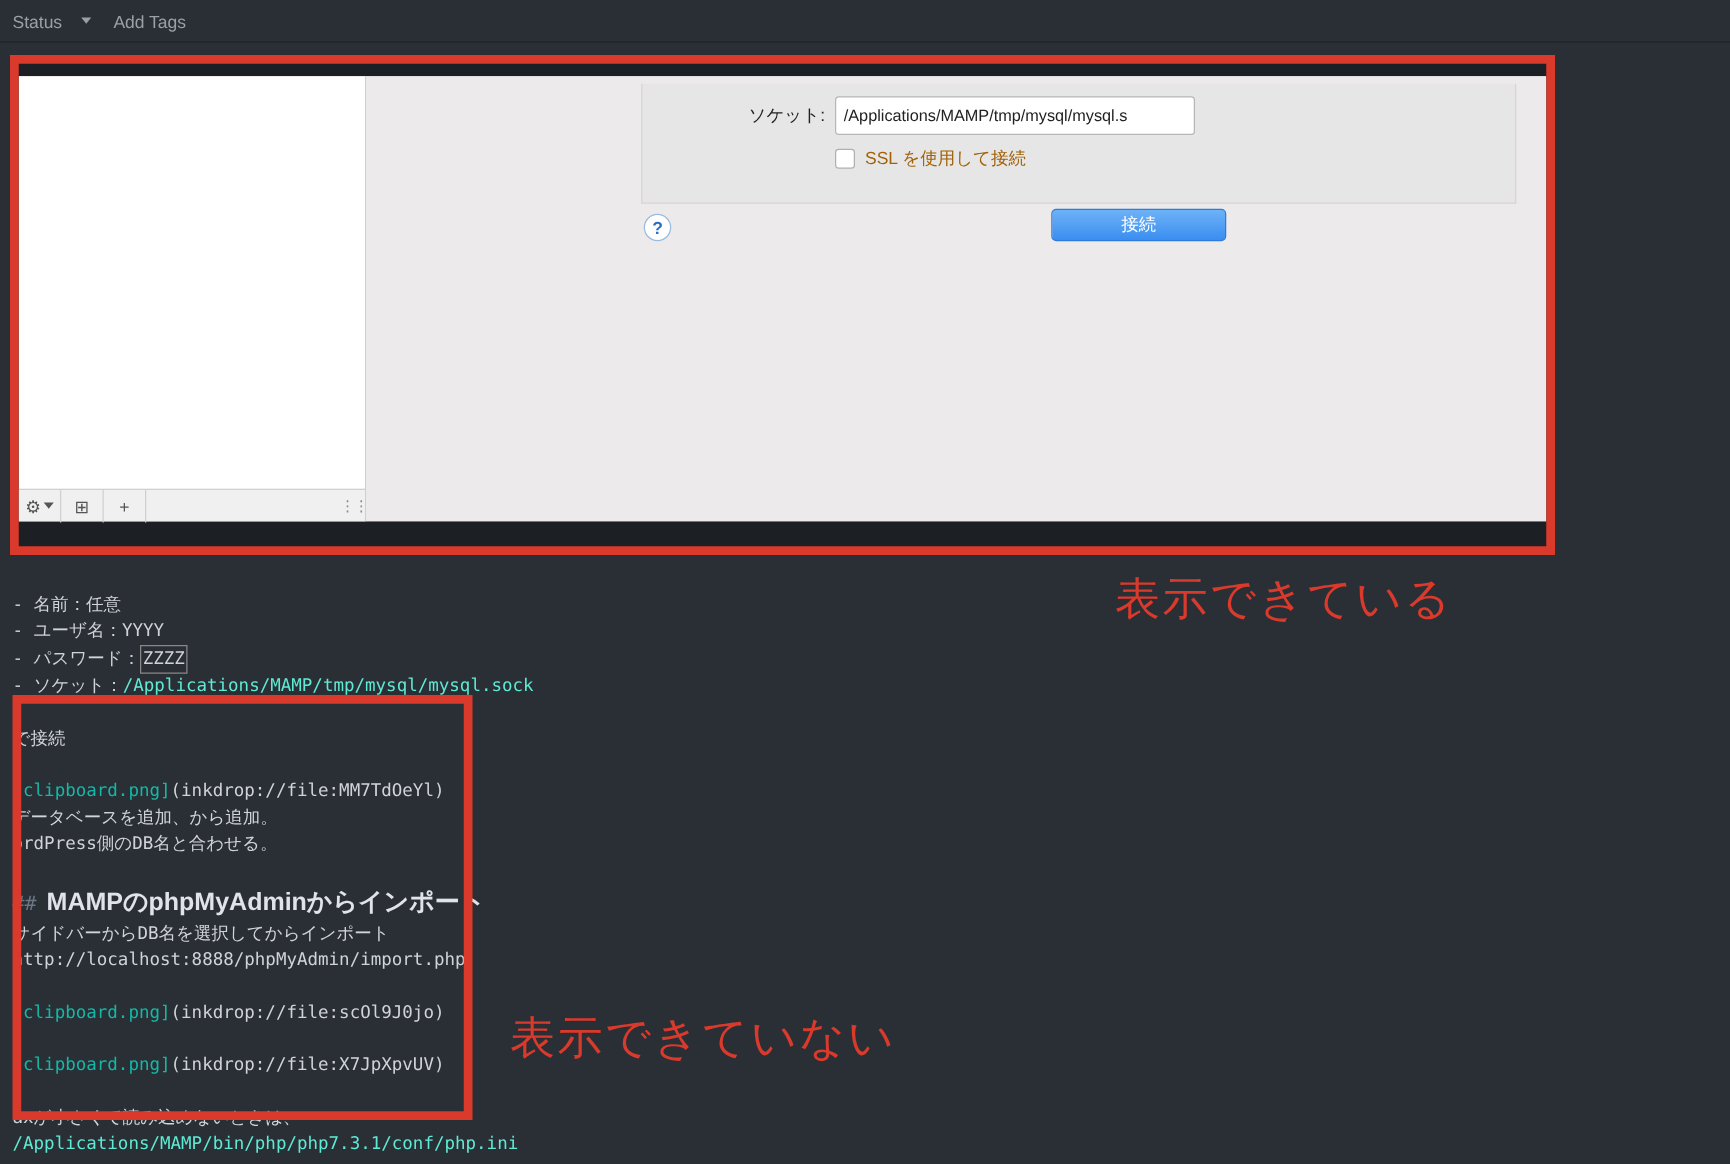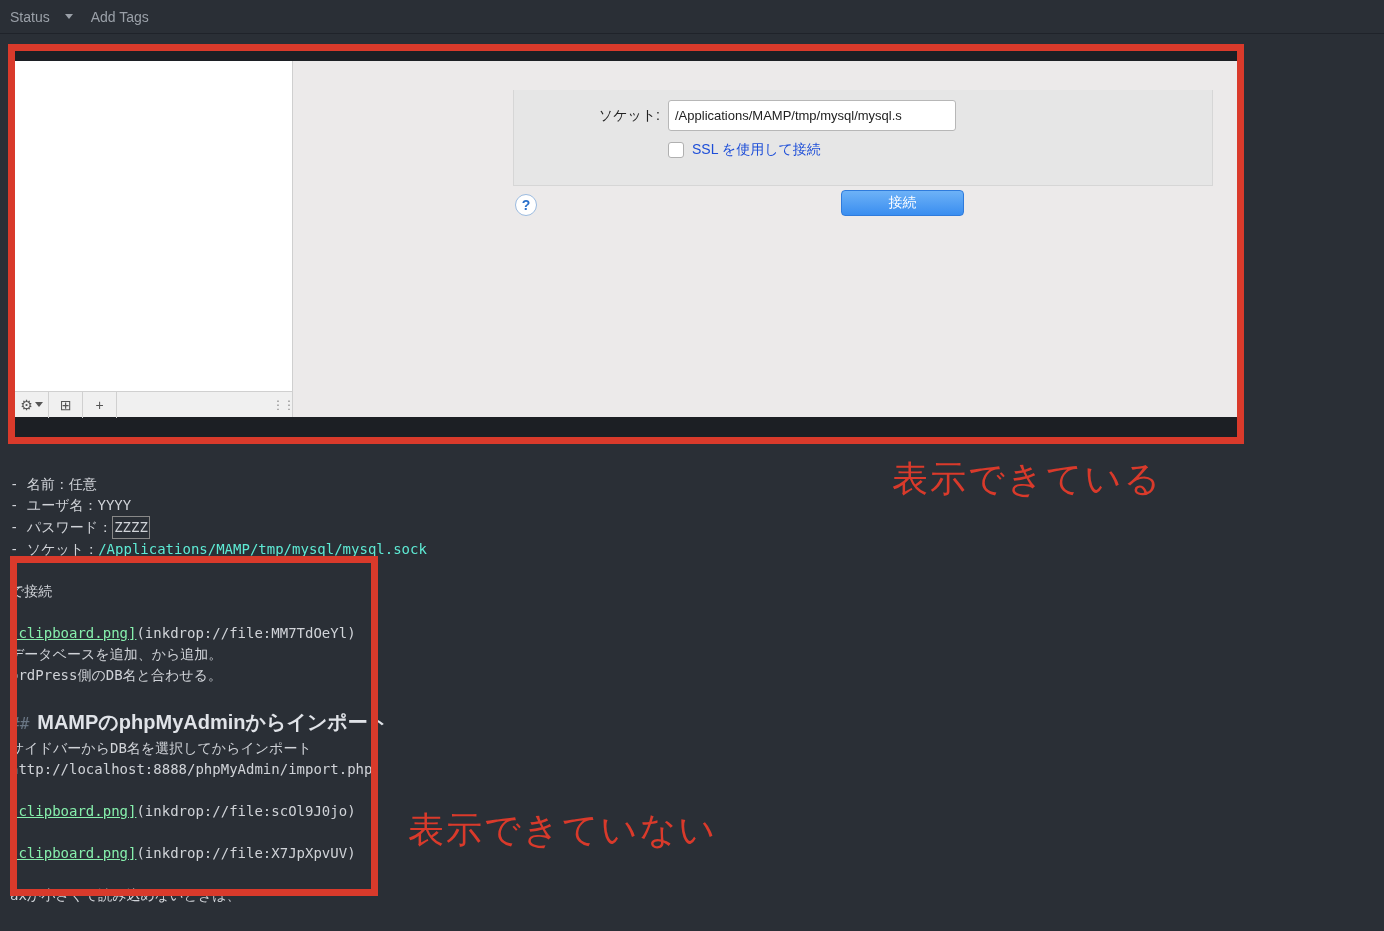--- a/index.html
+++ b/index.html
@@ -82,21 +82,20 @@
     color: #888;
     font-size: 12px;
     letter-spacing: -1px;
   }
 
   .shot-main {
     flex: 1;
     position: relative;
     background: #eceaea;
     color: #222;
-    margin-top: 23px;
   }
   .form-block {
     position: absolute;
     left: 220px; top: 6px;
     width: 700px;
     background: #e6e6e6;
     border: 1px solid #d6d6d6;
     border-top: none;
     padding: 10px 16px 16px 16px;
   }
@@ -139,21 +138,21 @@
     background: #fff;
     display: flex;
     align-items: center;
     justify-content: center;
     font-size: 14px;
     font-weight: bold;
   }
   .connect-btn {
     position: absolute;
     left: 548px; top: 106px;
-    width: 123px; height: 26px;
+    width: 140px; height: 26px;
     background: linear-gradient(#6db2f7, #3a8ef0);
     border: 1px solid #2f7bdc;
     border-radius: 4px;
     color: #fff;
     font-size: 14px;
     display: flex;
     align-items: center;
     justify-content: center;
   }
 
@@ -177,21 +176,21 @@
     line-height: 21px;
     color: #d0d3d8;
     margin-top: 28px;
   }
   .editor .li { white-space: pre; }
   .mono { font-family: "Menlo","Consolas",monospace; }
   .path { color: #5eead4; }
   .h2line { display: flex; align-items: baseline; gap: 8px; }
   .h2hash { color: #6a7684; font-family: monospace; font-size: 16px; }
   .h2text { color: #e0e3e8; font-weight: bold; font-size: 20px; font-family: -apple-system, sans-serif; }
-  .link { color: #86efac; text-decoration: underline; }
+  .link { color: #14b8a6; }
 
   
   .shot2-border {
     position: absolute;
     left: 10px; top: 556px;
     width: 368px; height: 340px;
     border: 7px solid #d93a2b;
     pointer-events: none;
   }
   .anno2 {
@@ -243,21 +242,21 @@
     </div>
     <div class="shot-main">
       <div class="form-block">
         <div class="form-row">
           <div class="form-label">ソケット:</div>
           <input class="form-input" value="/Applications/MAMP/tmp/mysql/mysql.s" style="">
         </div>
         <div class="form-row">
           <div class="form-label"></div>
           <span class="chk"></span>
-          <span style="color:#1d4ed8">SSL を使用して接続</span>
+          <span style="color:#a16207">SSL を使用して接続</span>
         </div>
       </div>
       <div class="help-btn">
           <span>?</span>
         </div>
       <div class="connect-btn">
           <span>接続</span>
         </div>
     </div>
   </div>
@@ -283,16 +282,17 @@
   </div>
   <div style="height:4px"></div>
   <div class="li">サイドバーからDB名を選択してからインポート</div>
   <div class="li mono">http://localhost:8888/phpMyAdmin/import.php</div>
   <div style="height:21px"></div>
   <div class="li"><span class="link">[clipboard.png]</span><span class="mono">(inkdrop://file:scOl9J0jo)</span></div>
   <div style="height:21px"></div>
   <div class="li"><span class="link">[clipboard.png]</span><span class="mono">(inkdrop://file:X7JpXpvUV)</span></div>
   <div style="height:21px"></div>
   <div class="li">axが小さくて読み込めないときは、</div>
+  <div class="li mono path">/Applications/MAMP/bin/php/php7.3.1/conf/php.ini</div>
 </div>
 
 <div class="shot2-border"></div>
 <div class="anno2">表示できていない</div>
 
 </body></html>

